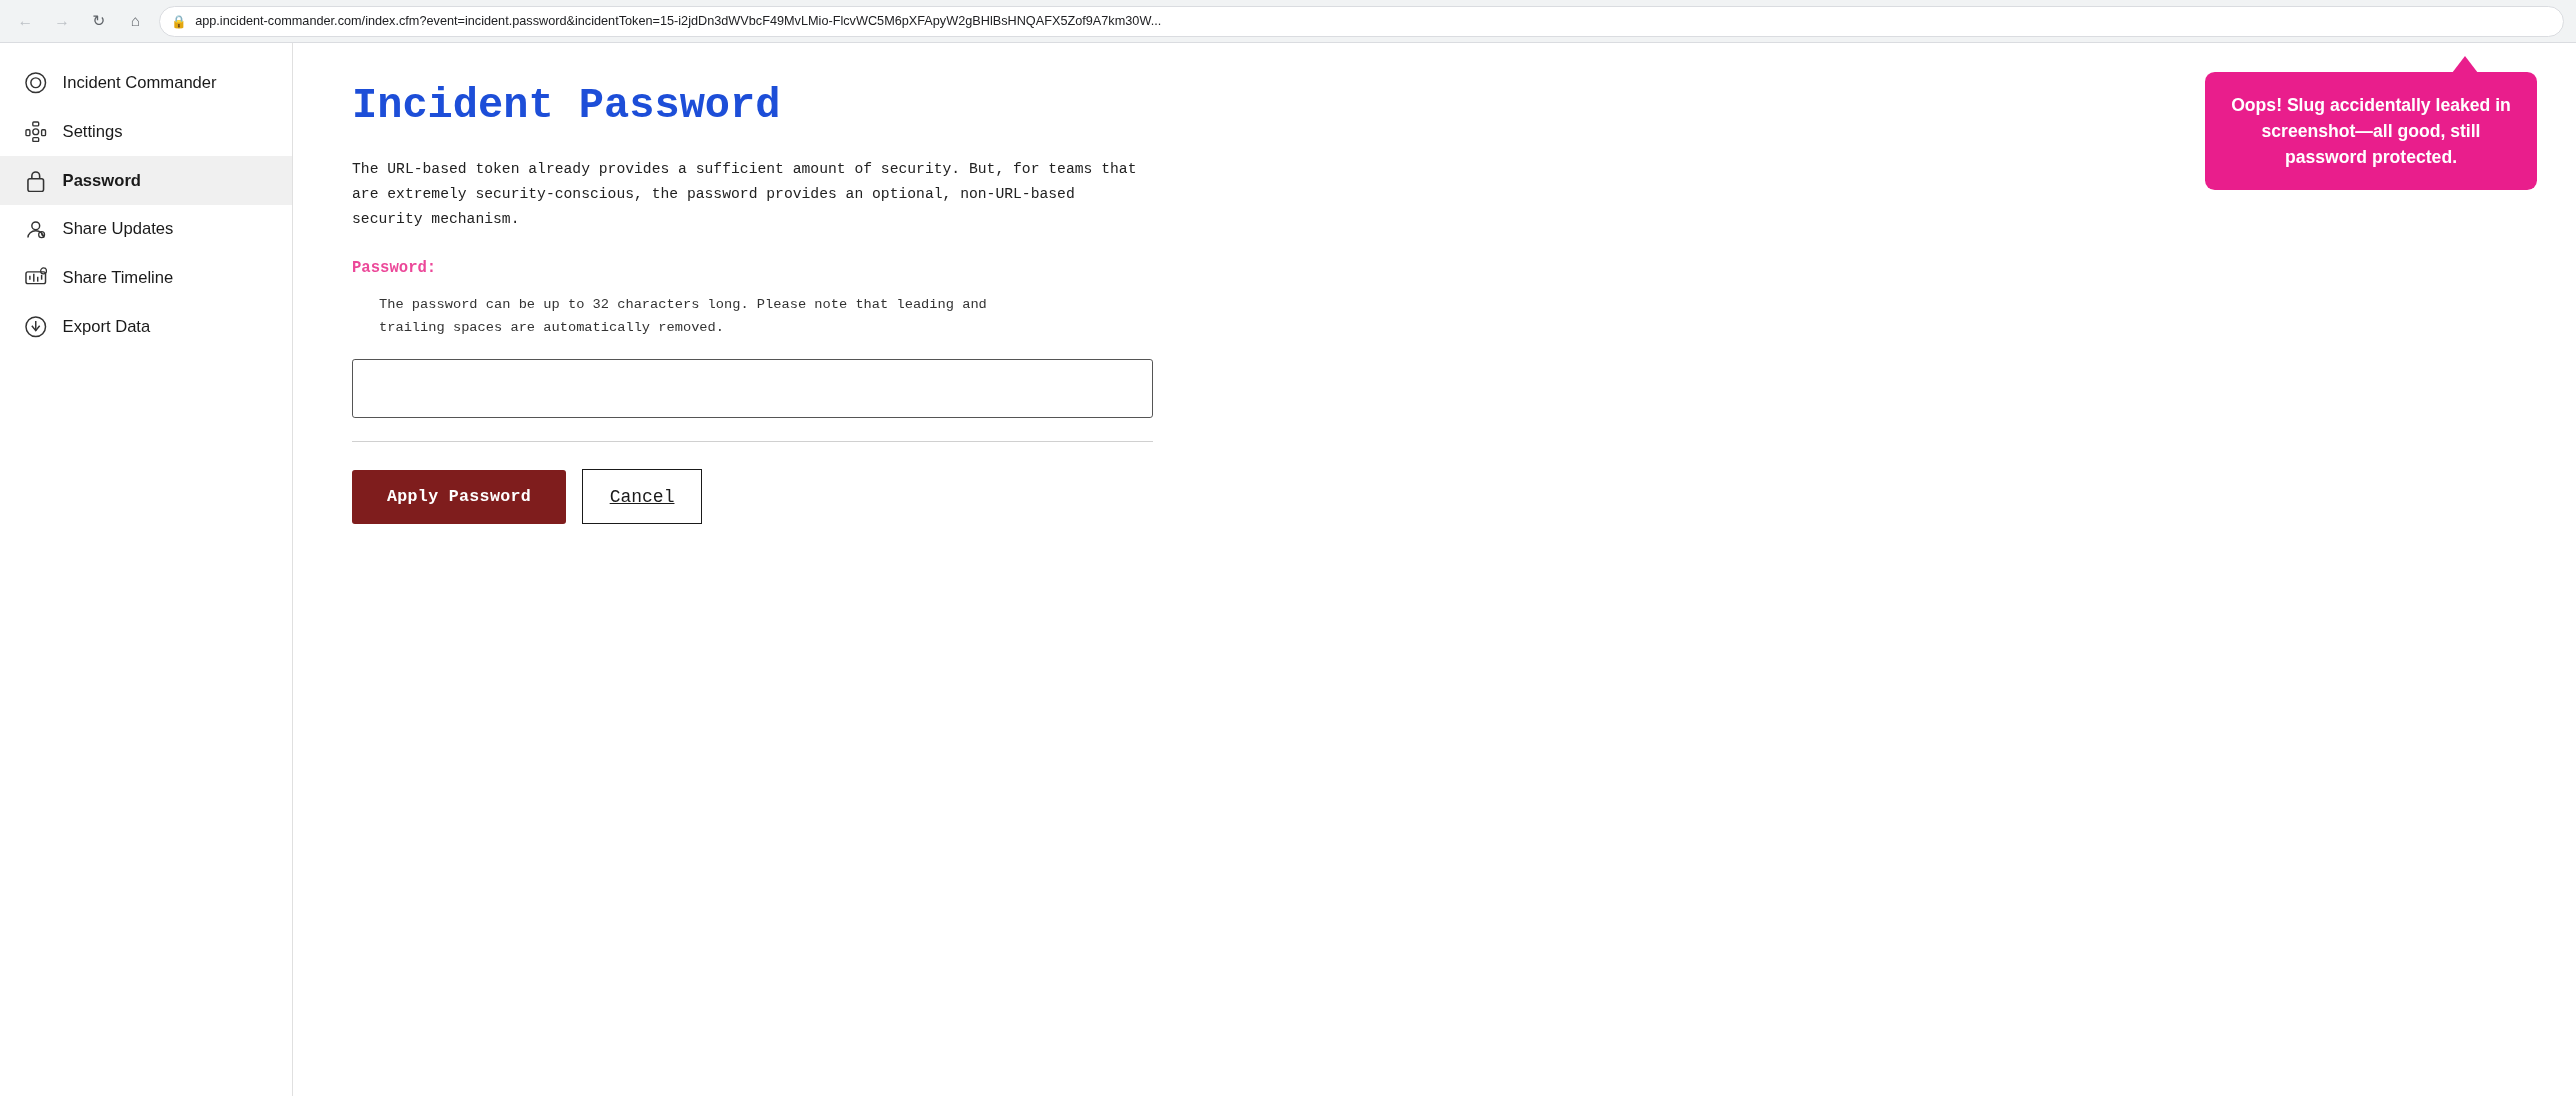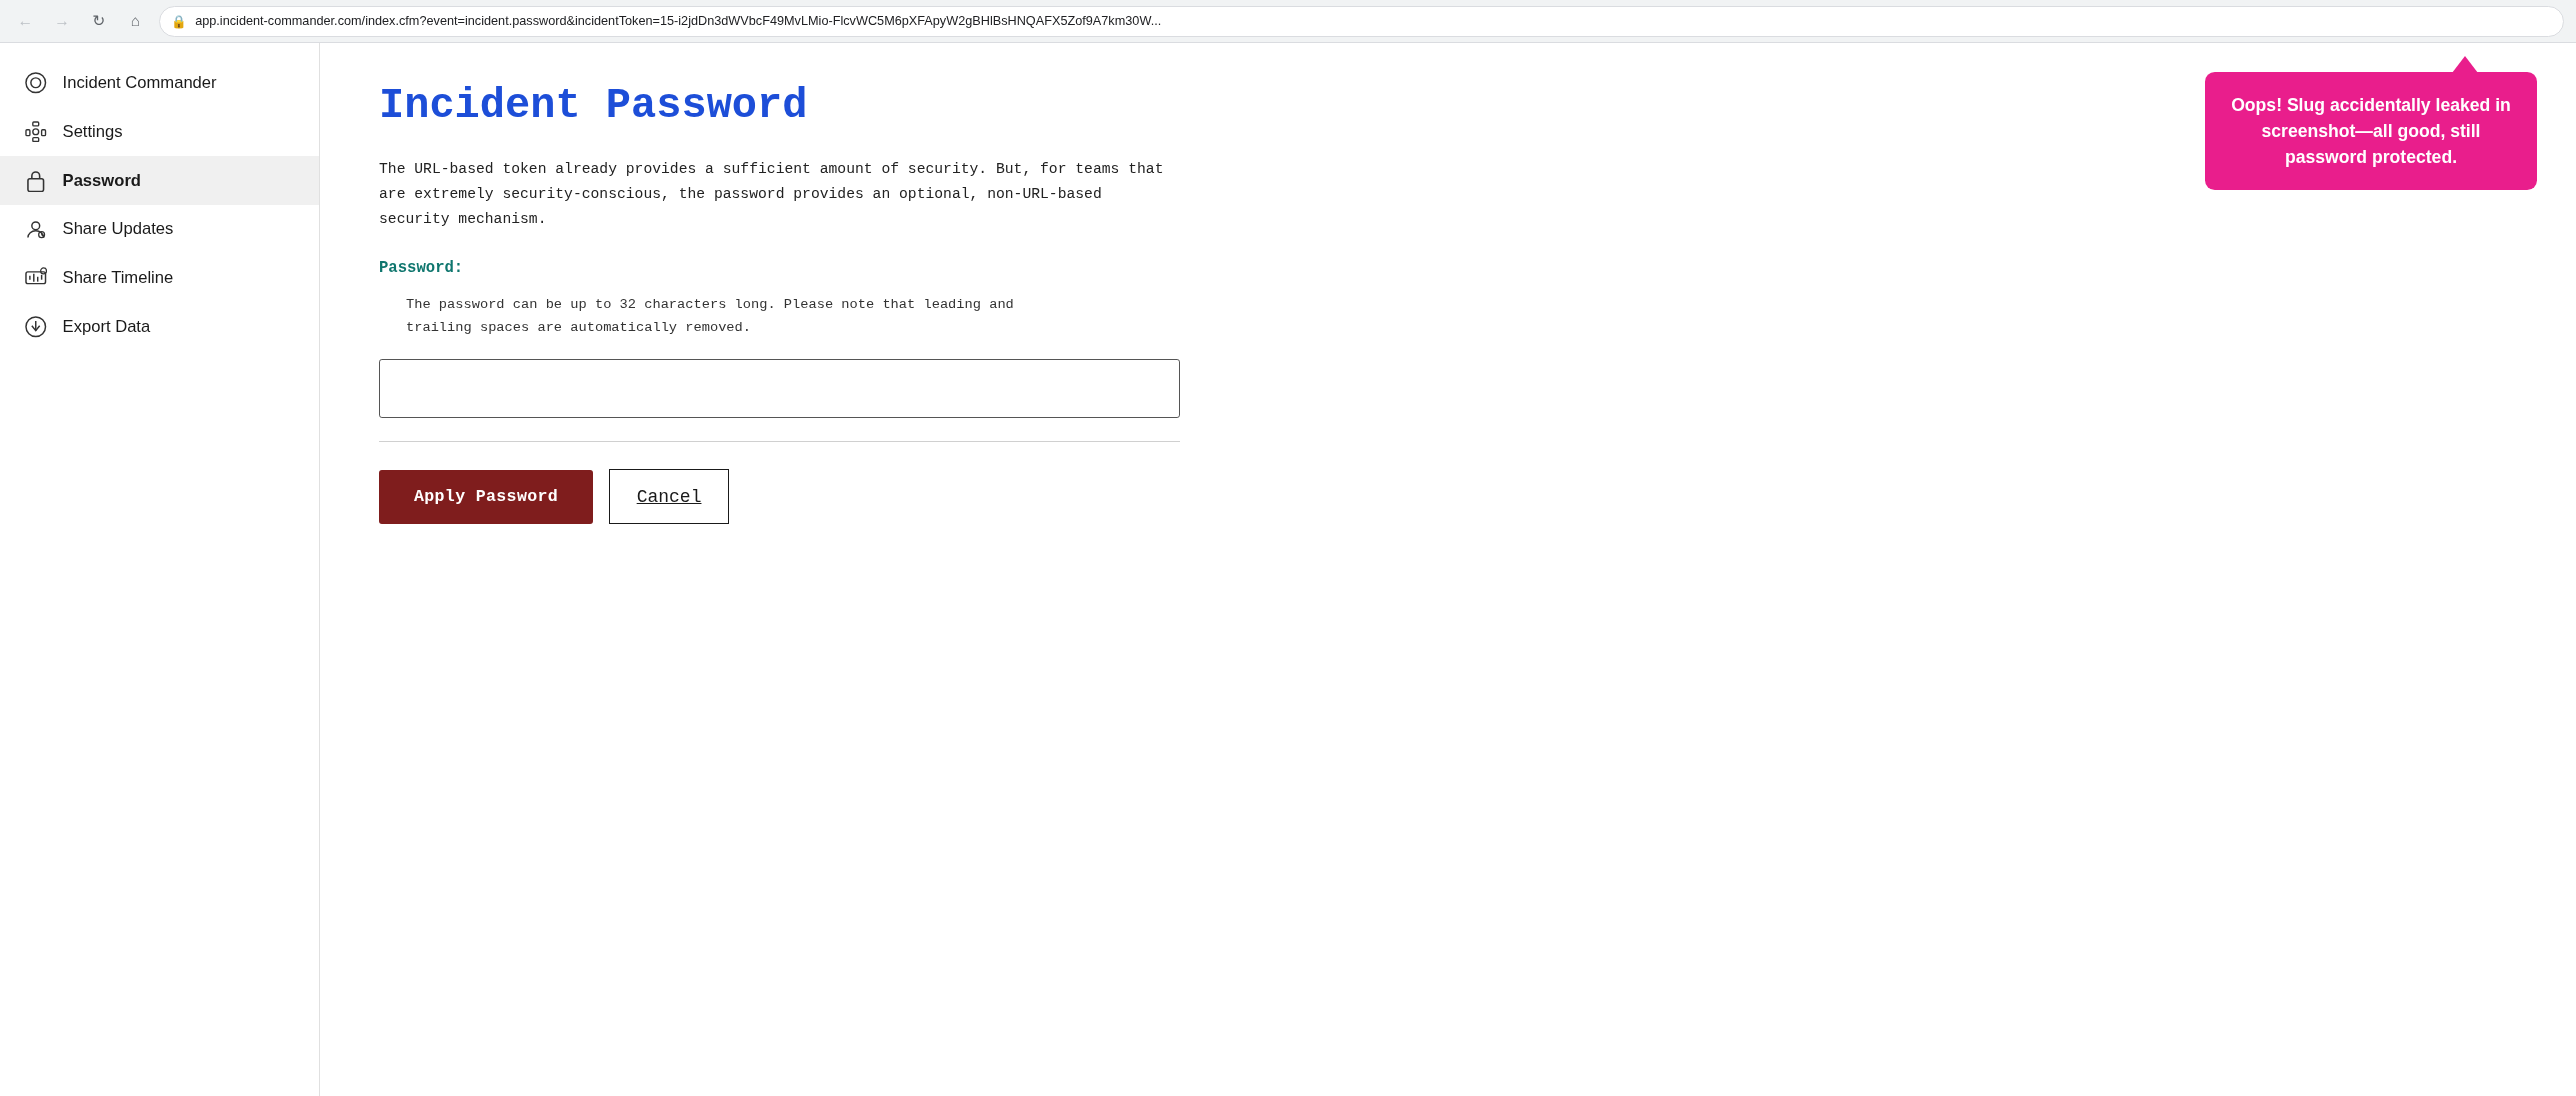--- a/index.html
+++ b/index.html
@@ -67,21 +67,21 @@
 
     
     .app-container {
       display: flex;
       flex: 1;
       overflow: hidden;
     }
 
     
     .sidebar {
-      width: 320px;
+      width: 293px;
       border-right: 1px solid #e0e0e0;
       background: #fff;
       padding: 15.6px 0;
       flex-shrink: 0;
       overflow-y: auto;
     }
 
     .sidebar-item {
       display: flex;
       align-items: center;
@@ -135,21 +135,21 @@
       color: #222;
       line-height: 1.7;
       margin-bottom: 27px;
       max-width: 801px;
     }
 
     .password-label {
       font-family: 'Courier New', Courier, monospace;
       font-size: 15.6px;
       font-weight: 700;
-      color: #0f766e;
+      color: #ec4899;
       margin-bottom: 15.6px;
     }
 
     .password-hint {
       font-family: 'Courier New', Courier, monospace;
       font-size: 13.7px;
       color: #333;
       line-height: 1.7;
       margin-bottom: 19.5px;
       padding-left: 27px;

